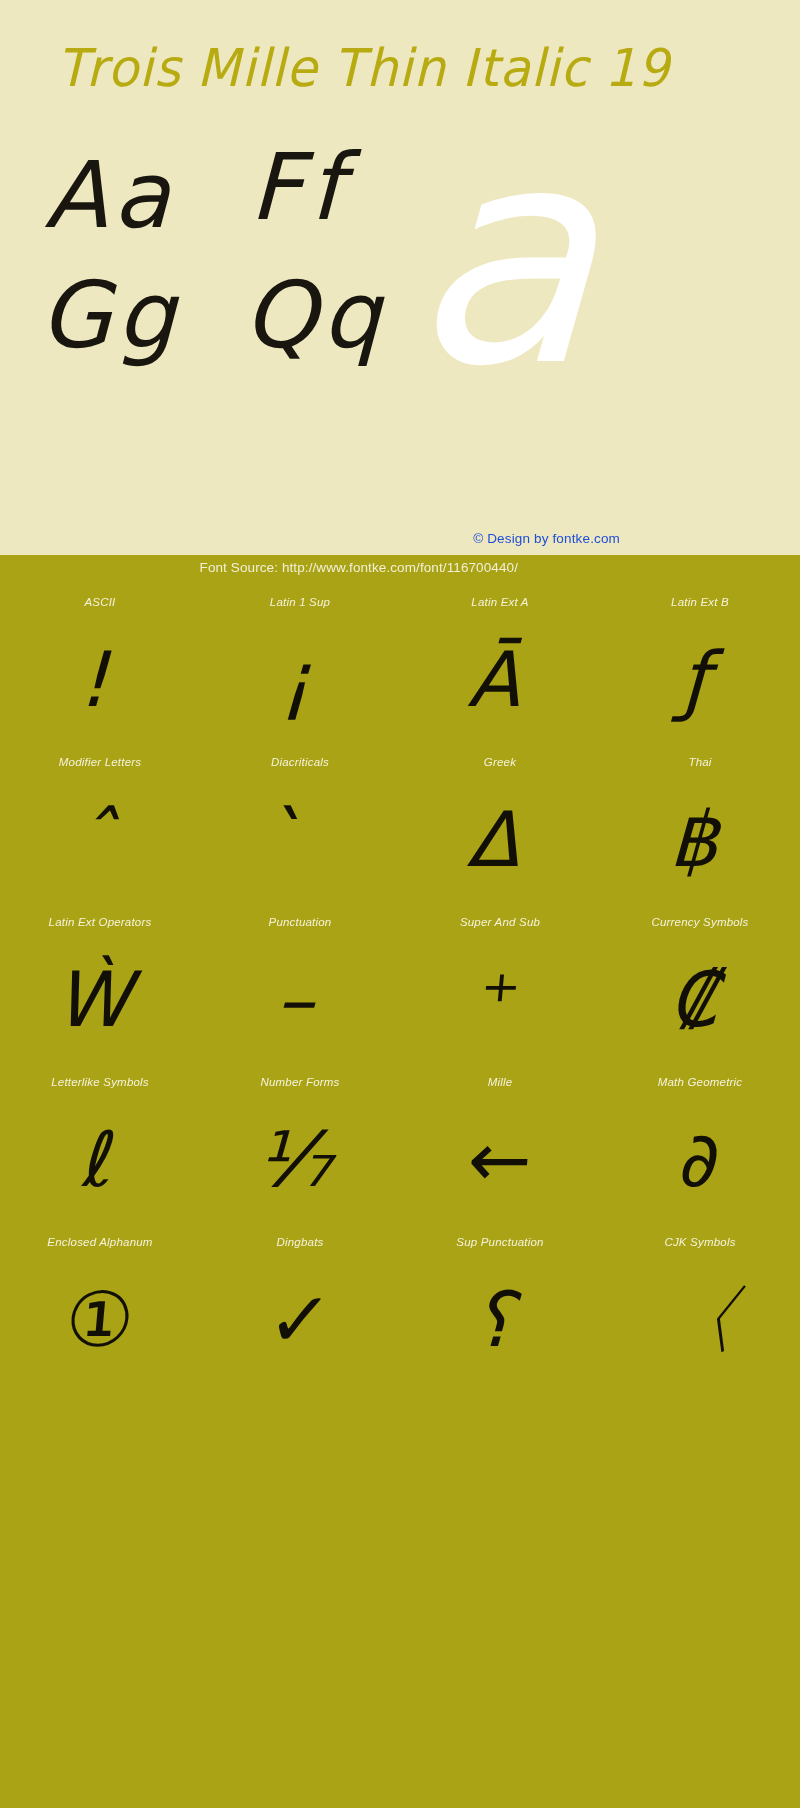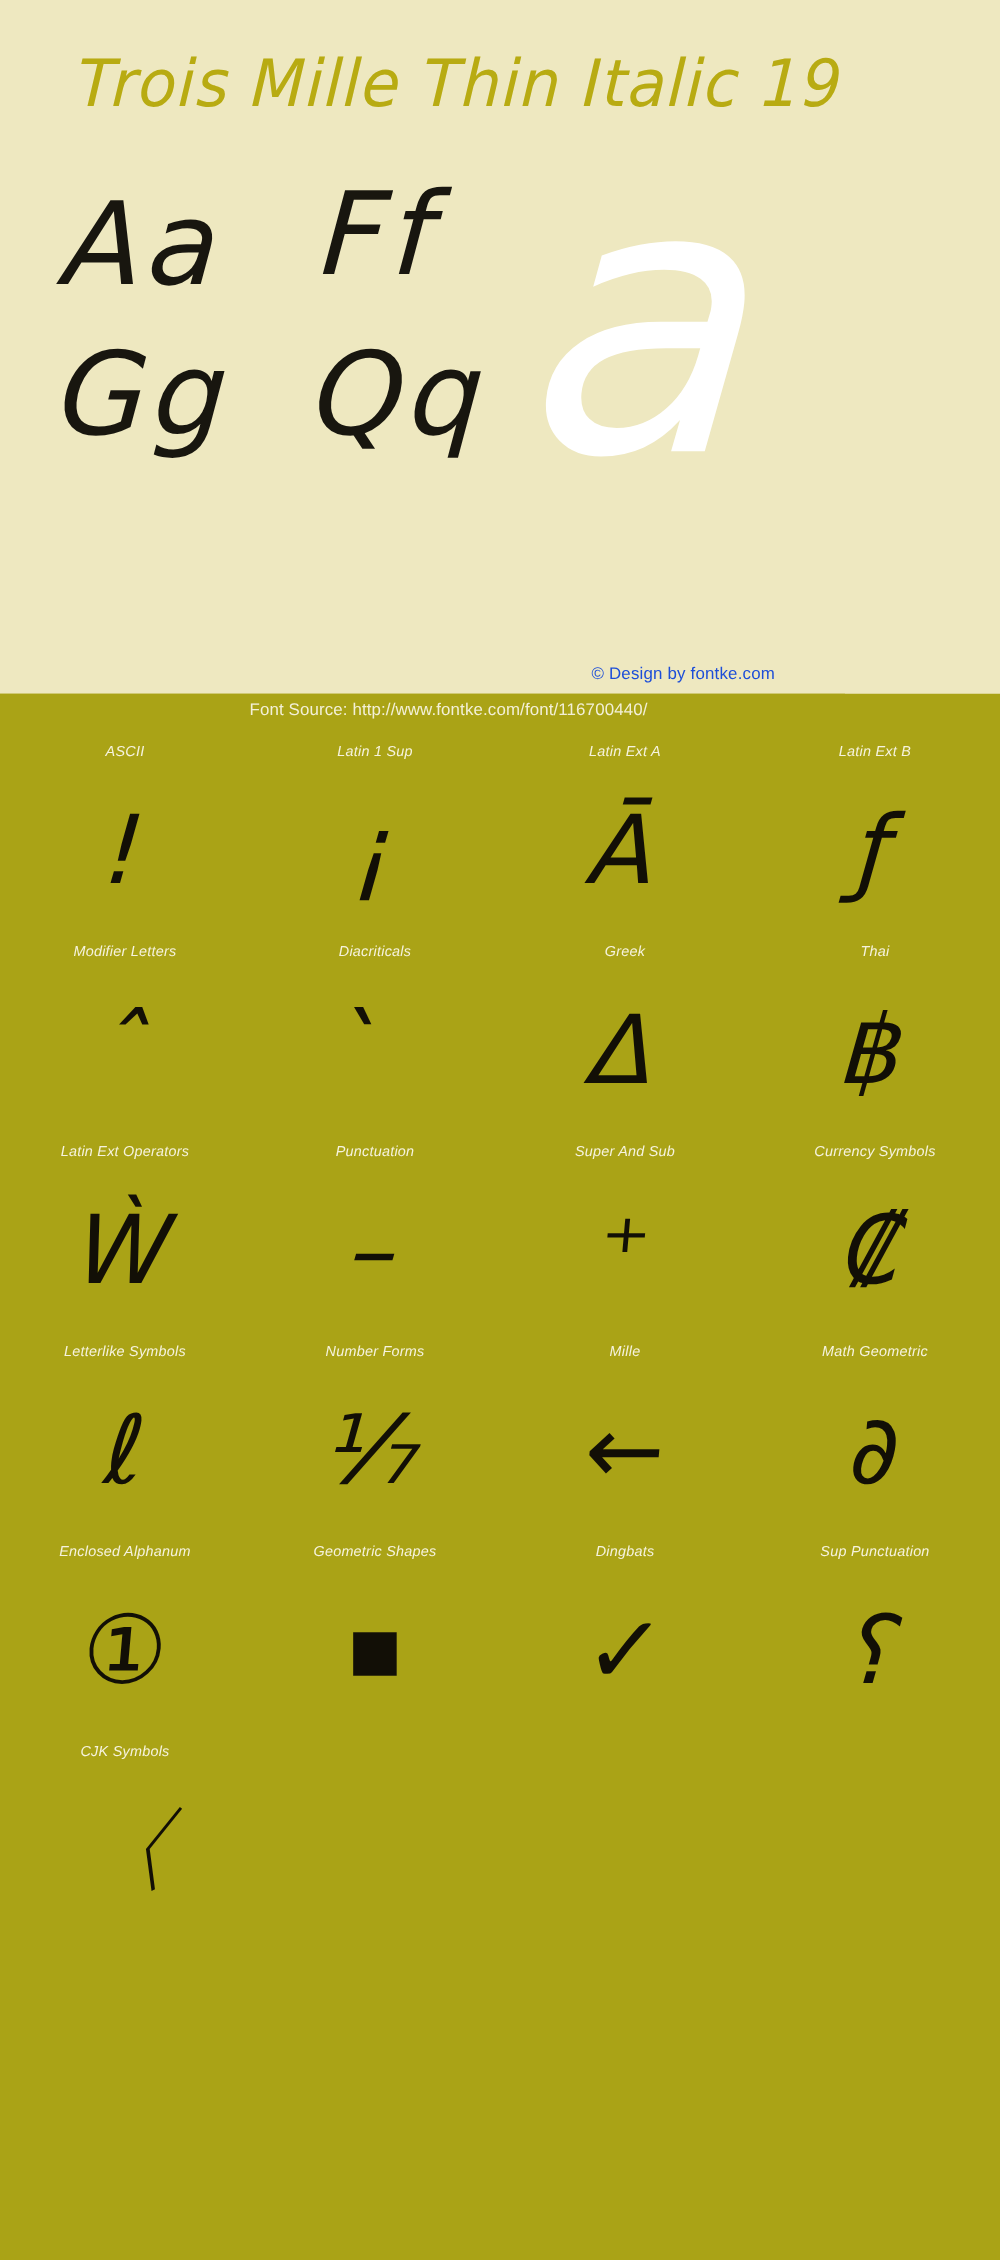--- a/index.html
+++ b/index.html
@@ -256,24 +256,20 @@
       <div class="cell">
         <div class="cell-label">Math Geometric</div>
         <div class="cell-glyph">∂</div>
       </div>
 
       <div class="cell">
         <div class="cell-label">Enclosed Alphanum</div>
         <div class="cell-glyph">①</div>
       </div>
       <div class="cell">
-        <div class="cell-label">Geometric Shapes</div>
-        <div class="cell-glyph sq">■</div>
-      </div>
-      <div class="cell">
         <div class="cell-label">Dingbats</div>
         <div class="cell-glyph">✓</div>
       </div>
 
       <div class="cell">
         <div class="cell-label">Sup Punctuation</div>
         <div class="cell-glyph">⸮</div>
       </div>
       <div class="cell">
         <div class="cell-label">CJK Symbols</div>

